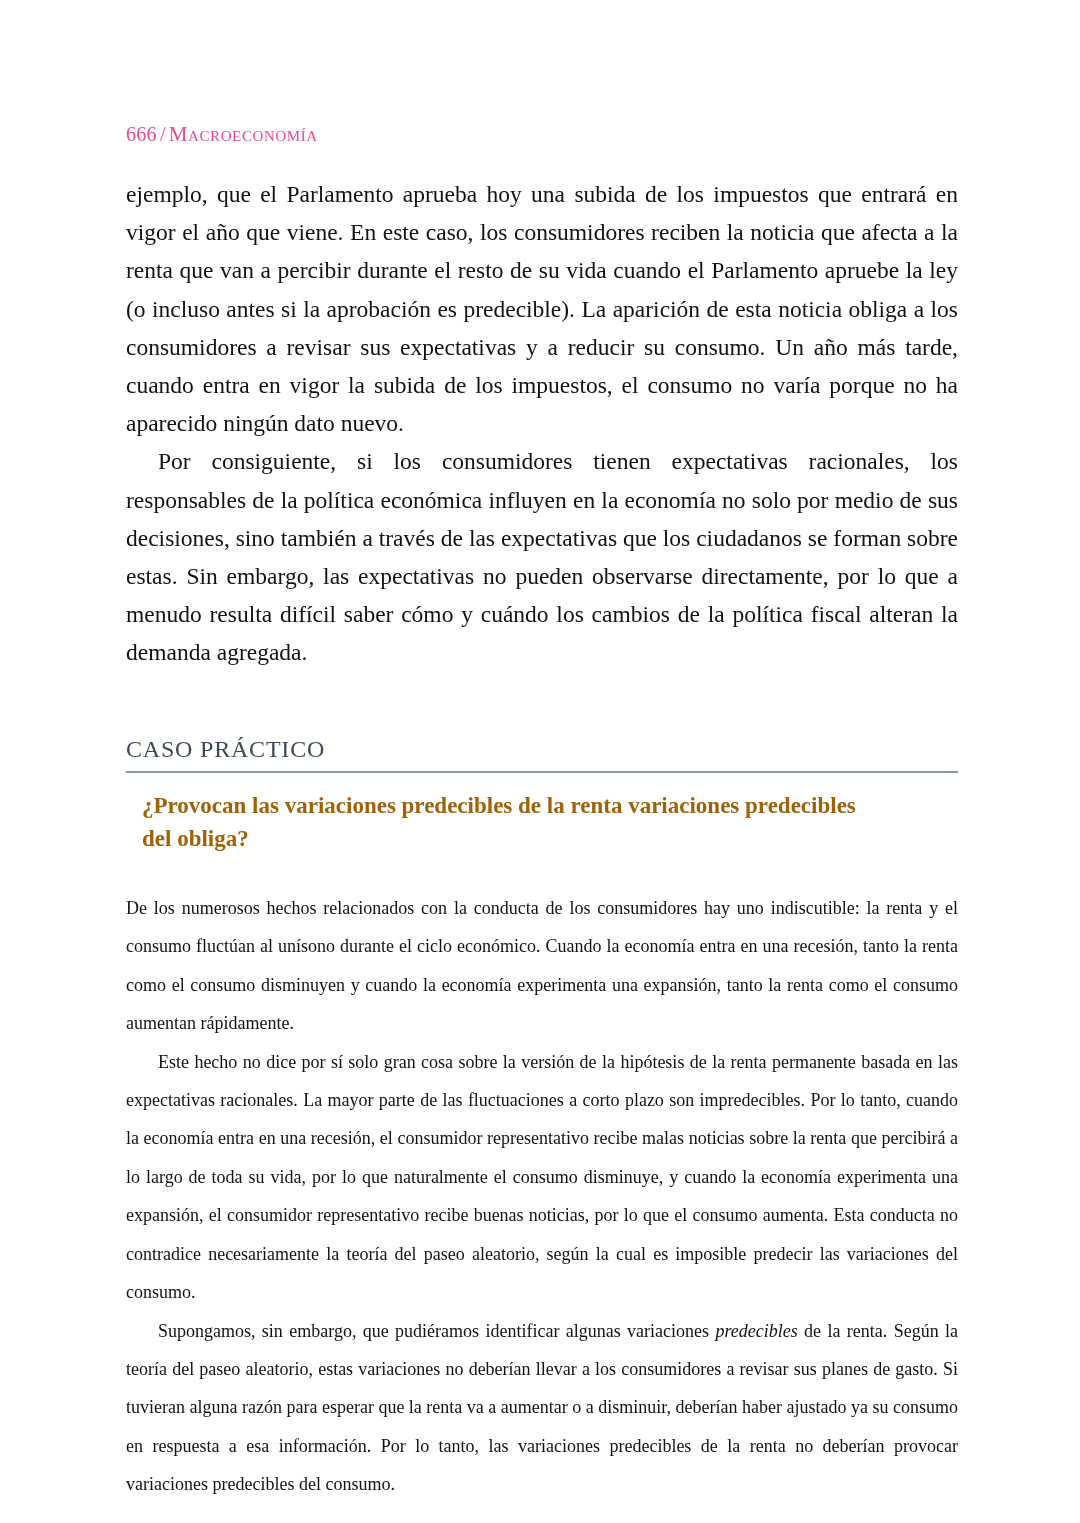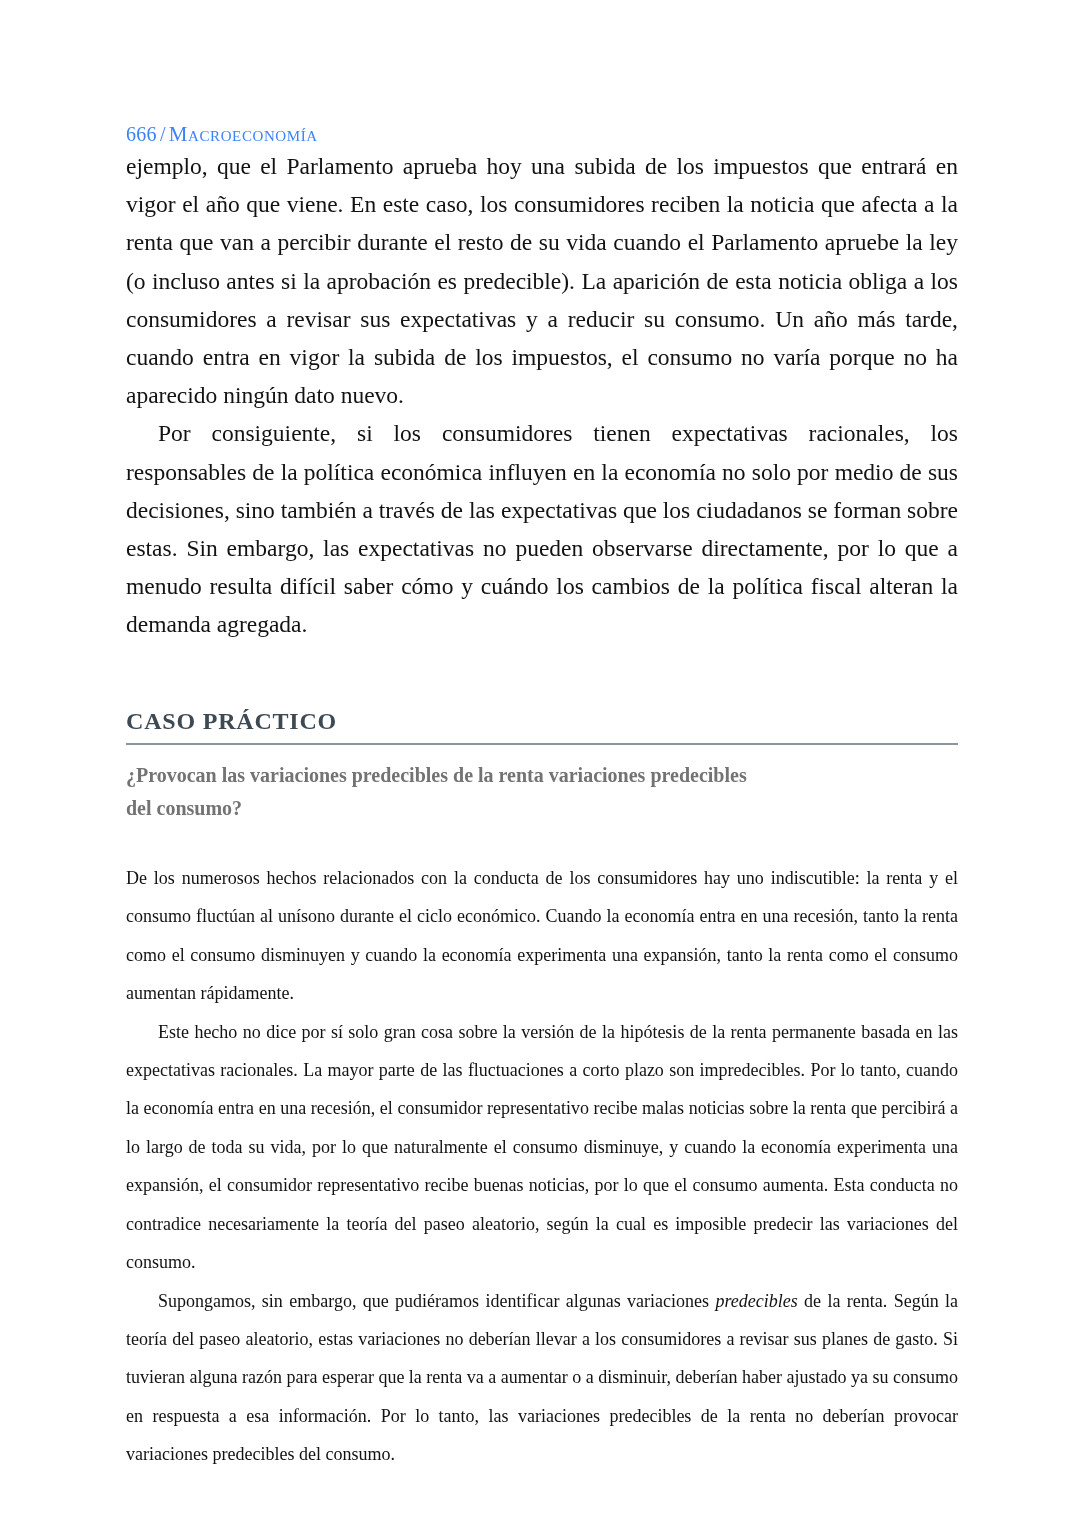--- a/index.html
+++ b/index.html
@@ -24,37 +24,38 @@
     left: 126px;
     top: 0;
     width: 832px;
   }
 
   
   .running-header {
     margin-top: 122px;
     font-size: 20px;
     letter-spacing: 0.3px;
-    color: #3b82f6;
+    color: #ec4899;
     white-space: nowrap;
   }
   .running-header .folio {
     font-size: 20px;
   }
   .running-header .sep {
     padding: 0 3px;
   }
   .running-header .bookname {
     font-variant: small-caps;
     font-size: 21px;
     letter-spacing: 0.6px;
   }
 
   
   .body-block {
+    margin-top: 28px;
     font-family: Liberation Serif, serif;
   }
 
   p.para {
     margin: 0;
     font-size: 23.5px;
     line-height: 38.2px;
     text-align: justify;
     text-justify: inter-word;
     color: #121212;
@@ -68,40 +69,40 @@
   }
 
   
   .case-section {
     margin-top: 64px;
   }
 
   .case-kicker {
     font-family: "Liberation Serif", "DejaVu Serif", serif;
     font-size: 24px;
-    font-weight: 700;
+    font-weight: 400;
     letter-spacing: 0.8px;
     color: #3e4a53;
     line-height: 1.1;
     padding-bottom: 9px;
   }
 
   .case-rule {
     width: 100%;
     height: 2px;
     background: #8c959c;
     margin-bottom: 14px;
   }
 
   .case-title {
-    font-size: 20px;
+    font-size: 23px;
     line-height: 33px;
     font-weight: bold;
-    color: #737373;
-    margin: 0;
+    color: #a16207;
+    margin: 16px;
   }
 
   .case-body {
     margin-top: 34px;
   }
 
   .case-body p.para {
     font-size: 18px;
     line-height: 38.4px;
   }
@@ -119,21 +120,21 @@
     <div class="body-block">
       <p class="para">ejemplo, que el Parlamento aprueba hoy una subida de los impuestos que entrará en vigor el año que viene. En este caso, los consumidores reciben la noticia que afecta a la renta que van a percibir durante el resto de su vida cuando el Parlamento apruebe la ley (o incluso antes si la aprobación es predecible). La aparición de esta noticia obliga a los consumidores a revisar sus expectativas y a reducir su consumo. Un año más tarde, cuando entra en vigor la subida de los impuestos, el consumo no varía porque no ha aparecido ningún dato nuevo.</p>
       <p class="para indent">Por consiguiente, si los consumidores tienen expectativas racionales, los responsables de la política económica influyen en la economía no solo por medio de sus decisiones, sino también a través de las expectativas que los ciudadanos se forman sobre estas. Sin embargo, las expectativas no pueden observarse directamente, por lo que a menudo resulta difícil saber cómo y cuándo los cambios de la política fiscal alteran la demanda agregada.</p>
     </div>
 
     <div class="case-section">
       <div class="case-kicker">CASO PRÁCTICO</div>
       <div class="case-rule"></div>
       <h2 class="case-title">
         <span>¿Provocan las variaciones predecibles de la renta variaciones predecibles</span><br>
-        <span>del consumo?</span>
+        <span>del obliga?</span>
       </h2>
 
       <div class="case-body">
         <p class="para">De los numerosos hechos relacionados con la conducta de los consumidores hay uno indiscutible: la renta y el consumo fluctúan al unísono durante el ciclo económico. Cuando la economía entra en una recesión, tanto la renta como el consumo disminuyen y cuando la economía experimenta una expansión, tanto la renta como el consumo aumentan rápidamente.</p>
         <p class="para indent">Este hecho no dice por sí solo gran cosa sobre la versión de la hipótesis de la renta permanente basada en las expectativas racionales. La mayor parte de las fluctuaciones a corto plazo son impredecibles. Por lo tanto, cuando la economía entra en una recesión, el consumidor representativo recibe malas noticias sobre la renta que percibirá a lo largo de toda su vida, por lo que naturalmente el consumo disminuye, y cuando la economía experimenta una expansión, el consumidor representativo recibe buenas noticias, por lo que el consumo aumenta. Esta conducta no contradice necesariamente la teoría del paseo aleatorio, según la cual es imposible predecir las variaciones del consumo.</p>
         <p class="para indent"><span>Supongamos, sin embargo, que pudiéramos identificar algunas variaciones </span><i>predecibles</i><span> de la renta. Según la teoría del paseo aleatorio, estas variaciones no deberían llevar a los consumidores a revisar sus planes de gasto. Si tuvieran alguna razón para esperar que la renta va a aumentar o a disminuir, deberían haber ajustado ya su consumo en respuesta a esa información. Por lo tanto, las variaciones predecibles de la renta no deberían provocar variaciones predecibles del consumo.</span></p>
       </div>
     </div>
 
   </div>

